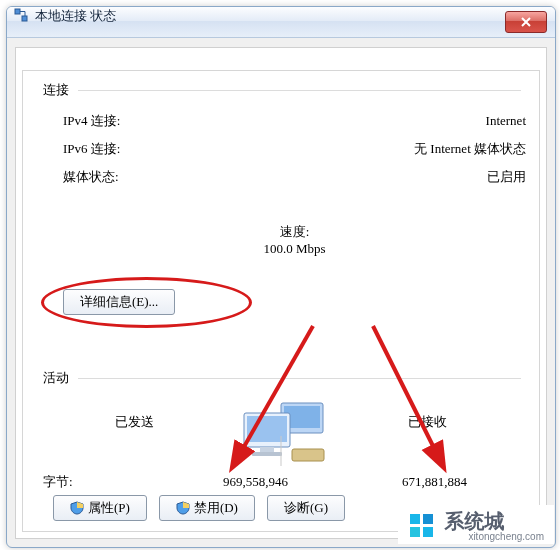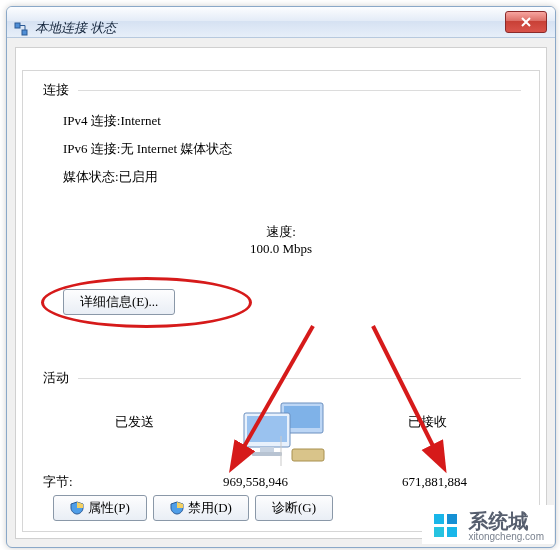--- a/index.html
+++ b/index.html
@@ -22,24 +22,23 @@
   border-radius: 6px;
   background: #f0f0f0;
   box-shadow: 0 0 6px rgba(0,0,0,.2);
   overflow: hidden;
 }
 .titlebar {
   height: 30px;
   background: linear-gradient(#fcfdff, #e4ecf7 45%, #d5e1f2 46%, #e7eff9);
   border-bottom: 1px solid #b7c9de;
   display: flex;
-  align-items: flex-end;
+  align-items: flex-start;
   padding: 0 6px;
   position: relative;
-  font-style: italic;
 }
 .title-icon {
   width: 16px;
   height: 16px;
   margin-right: 6px;
 }
 .title-text {
   color: #12233a;
   font-size: 13px;
 }
@@ -96,23 +95,24 @@
   padding: 0 2px;
 }
 .hr {
   position: absolute;
   height: 1px;
   background: #dcdcdc;
 }
 .row {
   position: absolute;
   left: 40px;
-  right: 40px;
+  right: 13px;
   height: 20px;
   display: flex;
+  justify-content: space-between;
   align-items: center;
   font-family: "SimSun", "宋体", serif;
 }
 .btn {
   border: 1px solid #8a98a8;
   background: linear-gradient(#fdfdfe, #e9eef5);
   border-radius: 3px;
   padding: 3px 16px;
   font-family: "SimSun", "宋体", serif;
   font-size: 13px;
@@ -146,21 +146,21 @@
   top: 330px;
   transform: translateX(-50%);
   width: 110px;
   height: 70px;
 }
 .bottom-buttons {
   position: absolute;
   left: 30px;
   bottom: 10px;
   display: flex;
-  gap: 6px;
+  gap: 12px;
 }
 .shield {
   width: 14px;
   height: 14px;
 }
 .arrow {
   position: absolute;
   pointer-events: none;
 }
 .watermark {
@@ -178,20 +178,21 @@
   font-family: "Microsoft YaHei", sans-serif;
   font-size: 20px;
   color: #565e6e;
   font-weight: 600;
   line-height: 1;
 }
 .wm-sub {
   font-family: Arial, sans-serif;
   font-size: 10px;
   color: #7a828f;
+  margin-left: 24px;
 }
 </style>
 </head>
 <body>
 
 <div class="window">
   <div class="titlebar">
     <span class="title-icon">
       <svg viewBox="0 0 16 16" width="16" height="16">
         <rect x="2" y="2" width="5" height="5" fill="#4f8ed6" stroke="#2b5a95"></rect>

